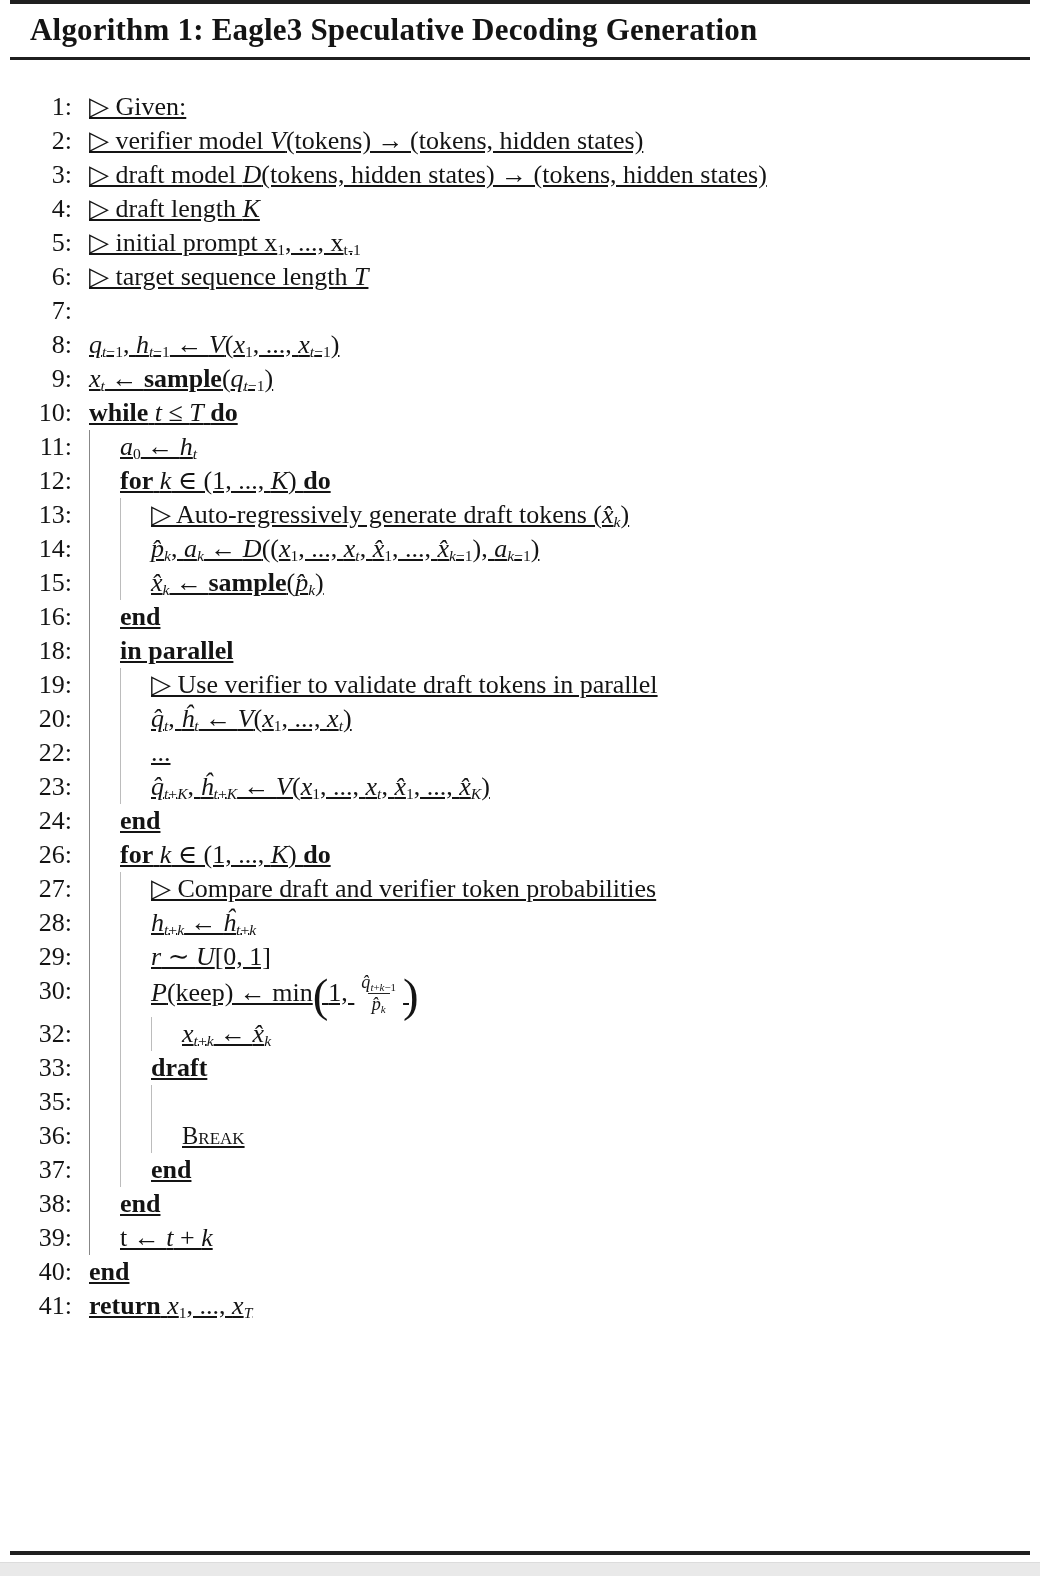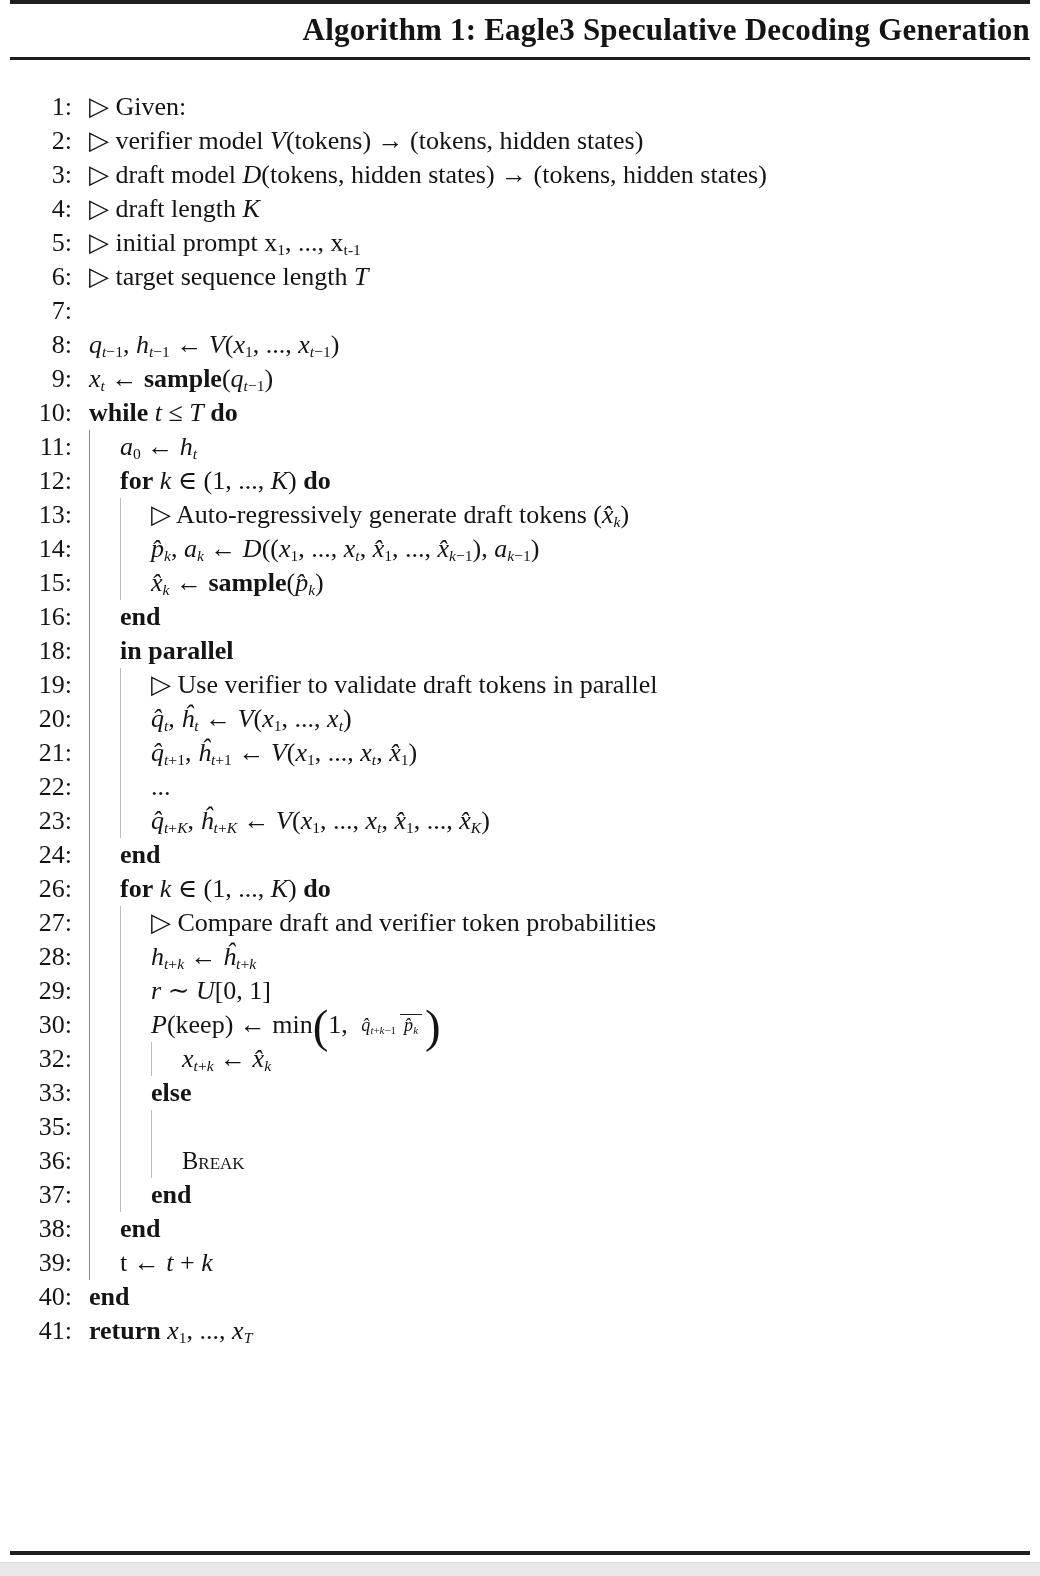--- a/index.html
+++ b/index.html
@@ -4,40 +4,40 @@
 <style>
   html,body{margin:0;padding:0;background:#fff;}
   body{
     width:1040px;height:1576px;overflow:hidden;
     font-family:"Liberation Serif","DejaVu Serif",serif;
     color:#141414;
     display:flex;flex-direction:column;
   }
   .rule{height:4px;background:#1f1f1f;margin:0 10px;}
   .rule.mid{height:3px;}
-  .header{padding:8px 10px 9px 16px;text-align:right;}
+  .header{padding:8px 10px 9px 30px;}
   .title{font-size:31px;font-weight:bold;letter-spacing:.2px;}
   .algo-body{
     flex:1 1 auto;
     padding:30px 8px 0 0;
     font-size:26px;line-height:34px;
     overflow:hidden;
   }
   .algo-line{display:flex;align-items:stretch;min-height:34px;}
   .num{flex:0 0 72px;text-align:right;}
-  .lbody{flex:1 1 auto;display:flex;align-items:stretch;padding-left:17px;}
+  .lbody{flex:1 1 auto;display:flex;align-items:stretch;padding-left:17px;text-decoration:underline;}
   .guide{flex:0 0 30px;border-left:1.5px solid #878787;}
   .guide.lite{border-left-color:#bcbcbc;}
   .txt{flex:1 1 auto;}
   .txt i{font-style:italic;}
   .txt b{font-weight:bold;}
   sub{font-size:.6em;vertical-align:-0.28em;line-height:0;}
   .sc{font-variant-caps:small-caps;font-size:.94em;}
   .bigp{font-size:1.8em;line-height:0;vertical-align:-0.2em;font-weight:400;}
-  .frac{display:inline-flex;align-items:center;
+  .frac{display:inline-flex;flex-direction:column;align-items:center;
         vertical-align:middle;font-size:.70em;line-height:1.15;margin:0 3px;
         position:relative;top:-0.1em;}
   .frac .fn{padding:0 4px;}
   .frac .fd{border-top:1.6px solid #222;padding:0 4px;}
   .bottom-gap{height:7px;background:#fff;}
   .footer-strip{height:13px;background:#e9e9e9;border-top:1px solid #dcdcdc;}
 </style>
 </head>
 <body>
 
@@ -170,28 +170,20 @@
     </div>
     <div class="algo-line">
       <span class="num">20:</span>
       <span class="lbody">
         <span class="guide"></span>
         <span class="guide lite"></span>
         <span class="txt"><i>q̂</i><sub><i>t</i></sub>, <i>ĥ</i><sub><i>t</i></sub> ← <i>V</i>(<i>x</i><sub>1</sub>, ..., <i>x</i><sub><i>t</i></sub>)</span>
       </span>
     </div>
     <div class="algo-line">
-      <span class="num">21:</span>
-      <span class="lbody">
-        <span class="guide"></span>
-        <span class="guide lite"></span>
-        <span class="txt"><i>q̂</i><sub><i>t</i>+1</sub>, <i>ĥ</i><sub><i>t</i>+1</sub> ← <i>V</i>(<i>x</i><sub>1</sub>, ..., <i>x</i><sub><i>t</i></sub>, <i>x̂</i><sub>1</sub>)</span>
-      </span>
-    </div>
-    <div class="algo-line">
       <span class="num">22:</span>
       <span class="lbody">
         <span class="guide"></span>
         <span class="guide lite"></span>
         <span class="txt">...</span>
       </span>
     </div>
     <div class="algo-line">
       <span class="num">23:</span>
       <span class="lbody">
@@ -256,21 +248,21 @@
         <span class="guide lite"></span>
         <span class="guide lite"></span>
         <span class="txt"><i>x</i><sub><i>t</i>+<i>k</i></sub> ← <i>x̂</i><sub><i>k</i></sub></span>
       </span>
     </div>
     <div class="algo-line">
       <span class="num">33:</span>
       <span class="lbody">
         <span class="guide"></span>
         <span class="guide lite"></span>
-        <span class="txt"><b>else</b></span>
+        <span class="txt"><b>draft</b></span>
       </span>
     </div>
     <div class="algo-line">
       <span class="num">35:</span>
       <span class="lbody">
         <span class="guide"></span>
         <span class="guide lite"></span>
         <span class="guide lite"></span>
       </span>
     </div>

